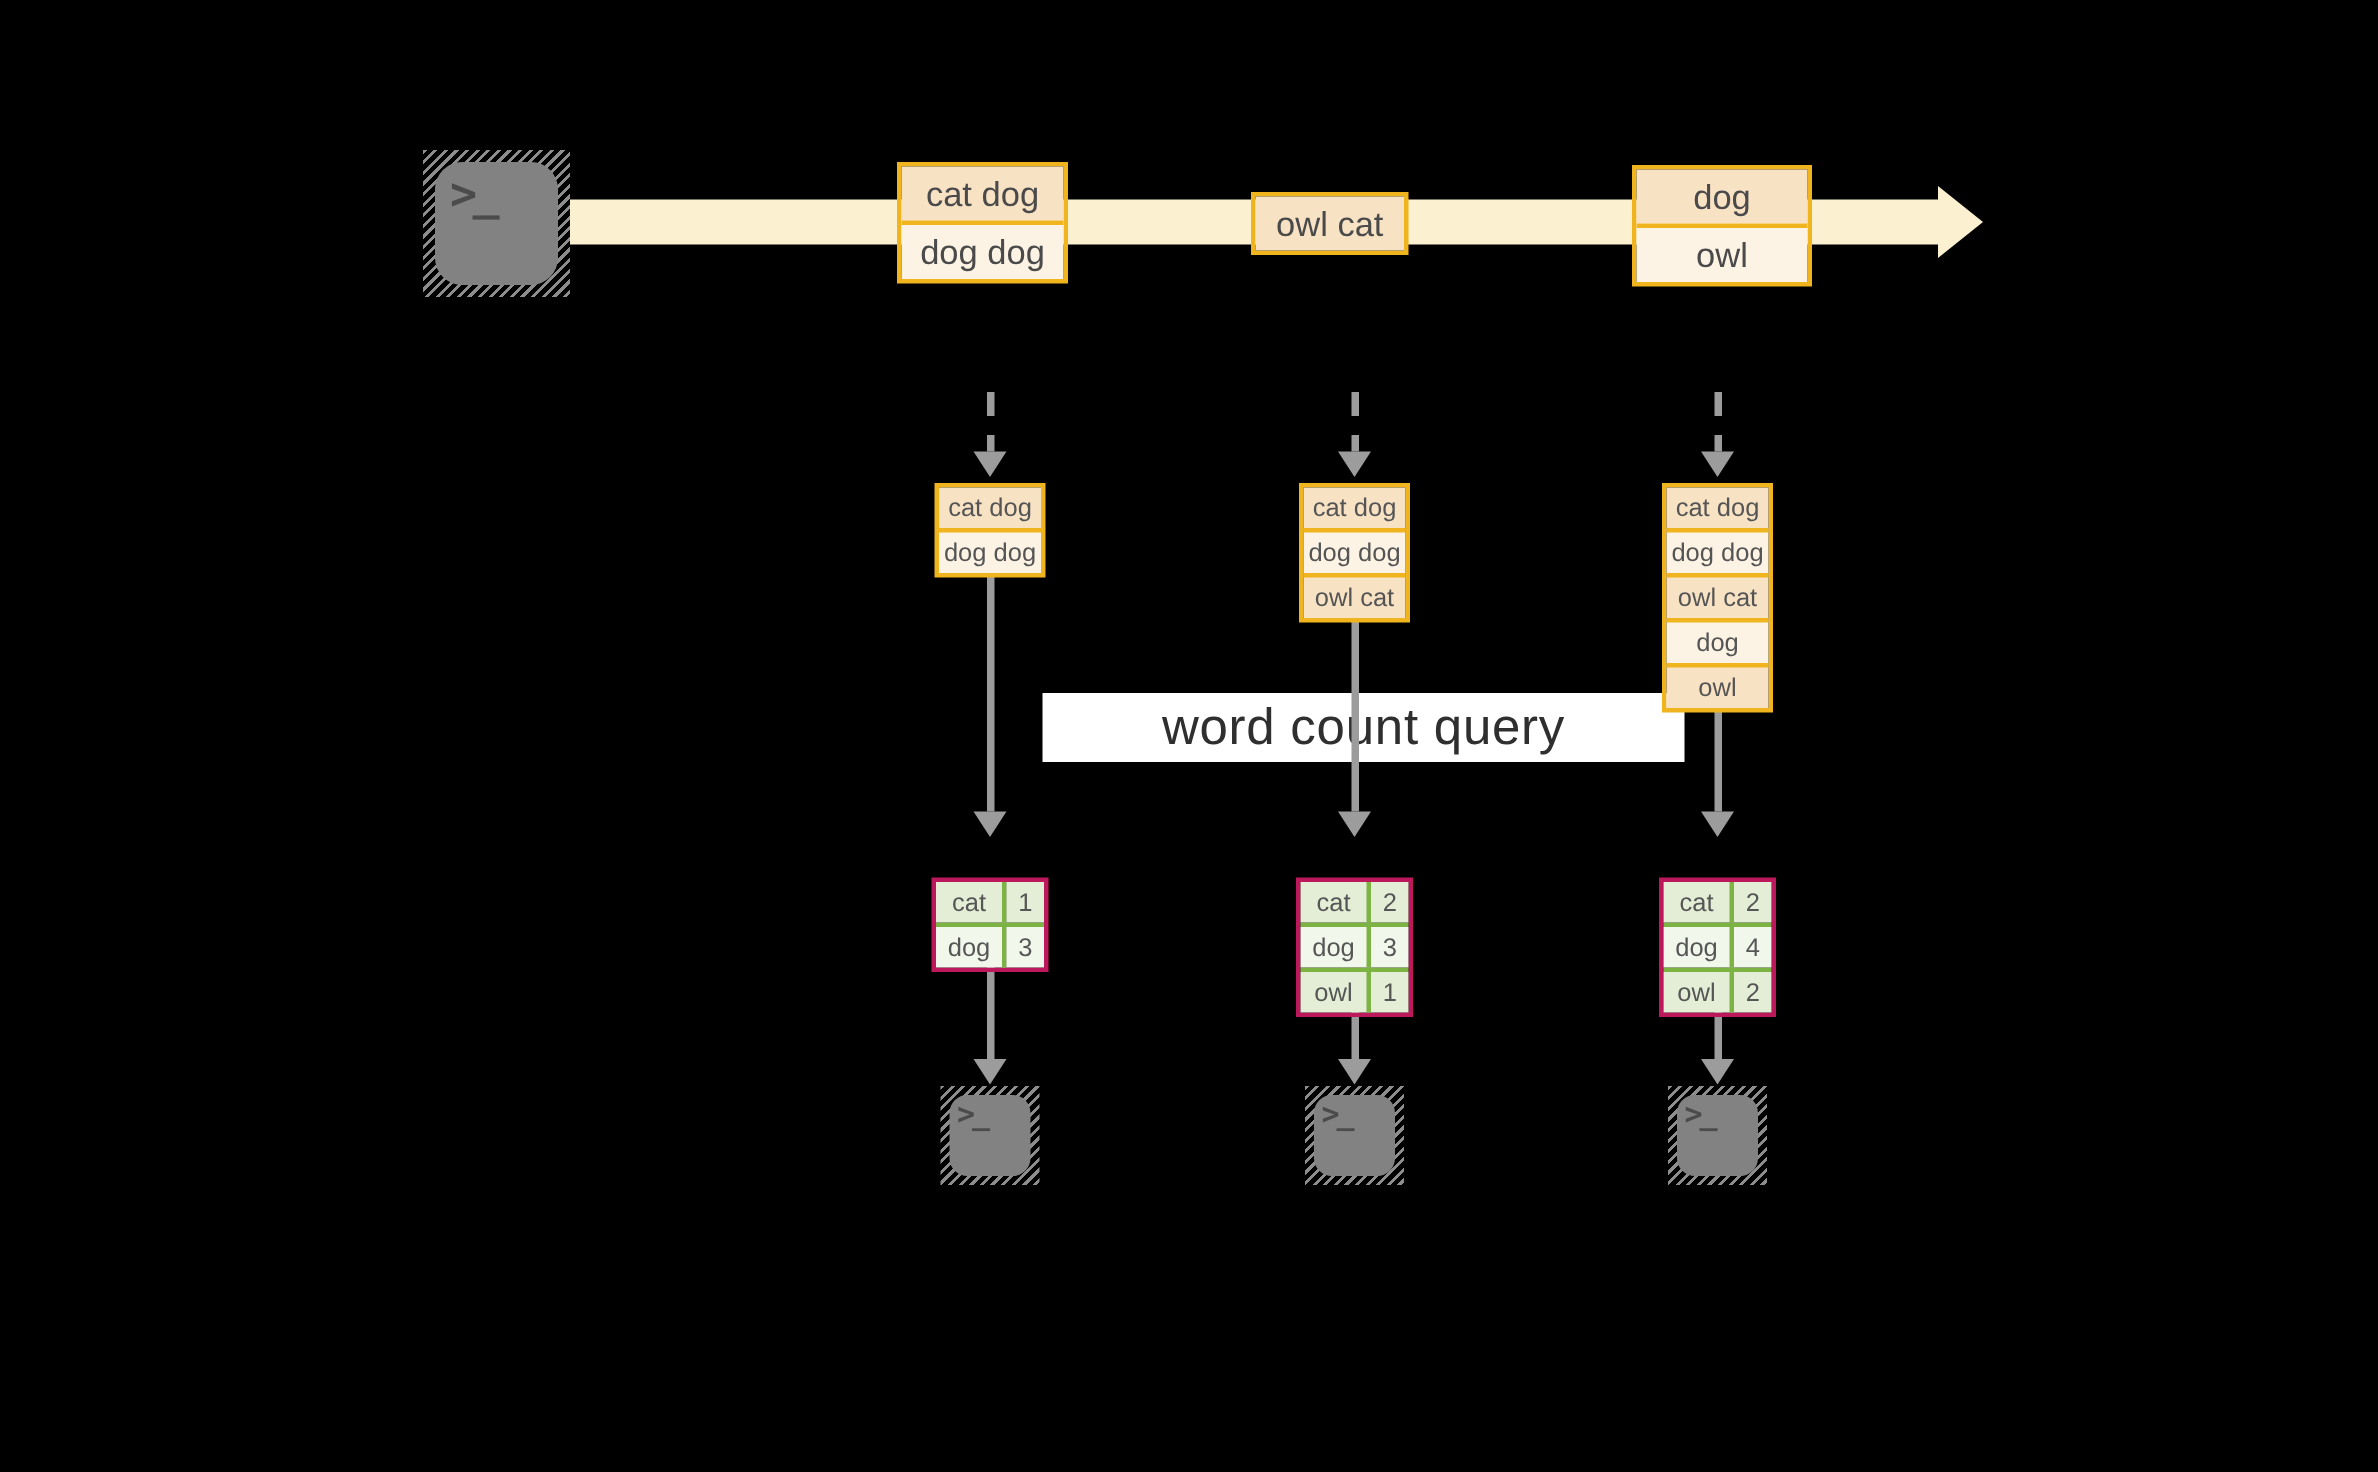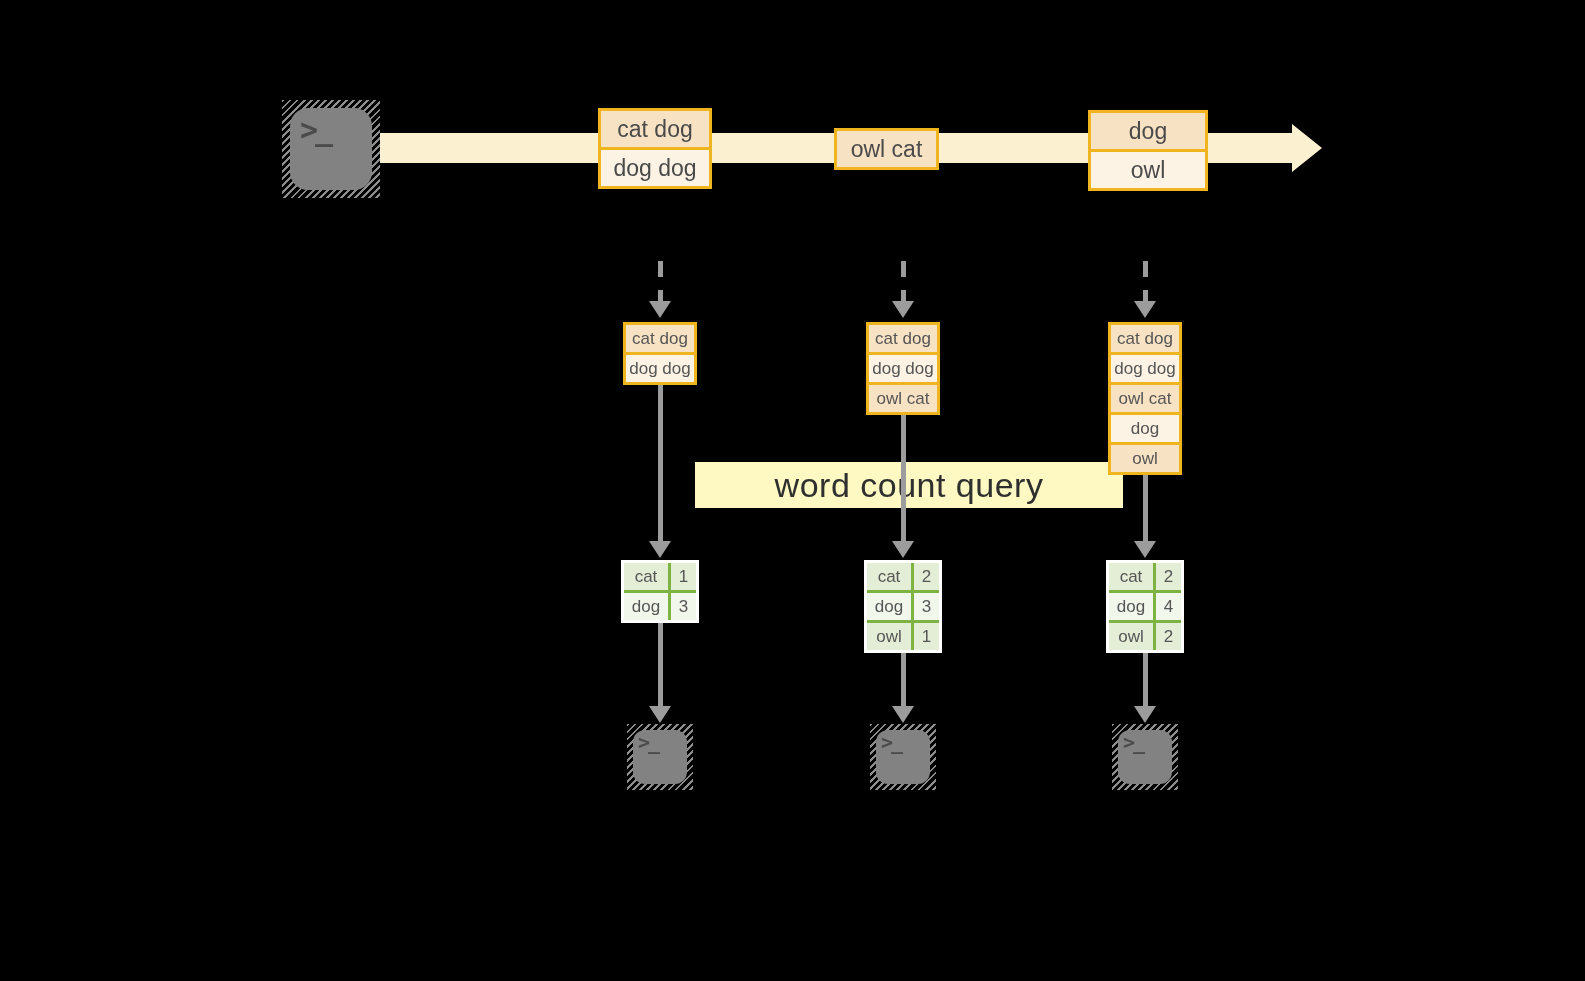--- a/index.html
+++ b/index.html
@@ -83,39 +83,39 @@
     border:3px solid #f0b41e;
   }
   .stack .ev{
     height:27px;line-height:27px;text-align:center;
     font-size:17px;color:#555;
     border-top:3px solid #f0b41e;
   }
   .stack .ev:first-child{border-top:none;}
   
   .count-table{
-    position:absolute;z-index:7;top:560px;
+    position:absolute;z-index:7;top:585px;
     left:calc(var(--cx) - 39px);
-    border:3px solid #ffffff;
+    border:3px solid #be185d;
   }
   .count-row{display:flex;border-top:3px solid #7cb342;}
   .count-row:first-child{border-top:none;}
   .count-row:nth-child(odd) .cell{background:#e4eed6;}
   .count-row:nth-child(even) .cell{background:#f1f7eb;}
   .cell{
     height:27px;line-height:27px;text-align:center;
     font-size:17px;color:#565656;
   }
   .cell.word{width:44px;border-right:3px solid #7cb342;}
   .cell.num{width:25px;}
   .terminal.small{left:calc(var(--cx) - 33px);}
   
   .banner{
     position:absolute;left:695px;top:462px;width:428px;height:46px;
-    background:#fef9c3;z-index:5;
+    background:#ffffff;z-index:5;
     display:flex;align-items:center;justify-content:center;
   }
   .banner span{font-size:34px;color:#2f2f2f;letter-spacing:0.5px;}
 </style>
 </head>
 <body>
 
 <div class="terminal big">
   <div class="inner"></div>
   <span class="glyph">&gt;_</span>

